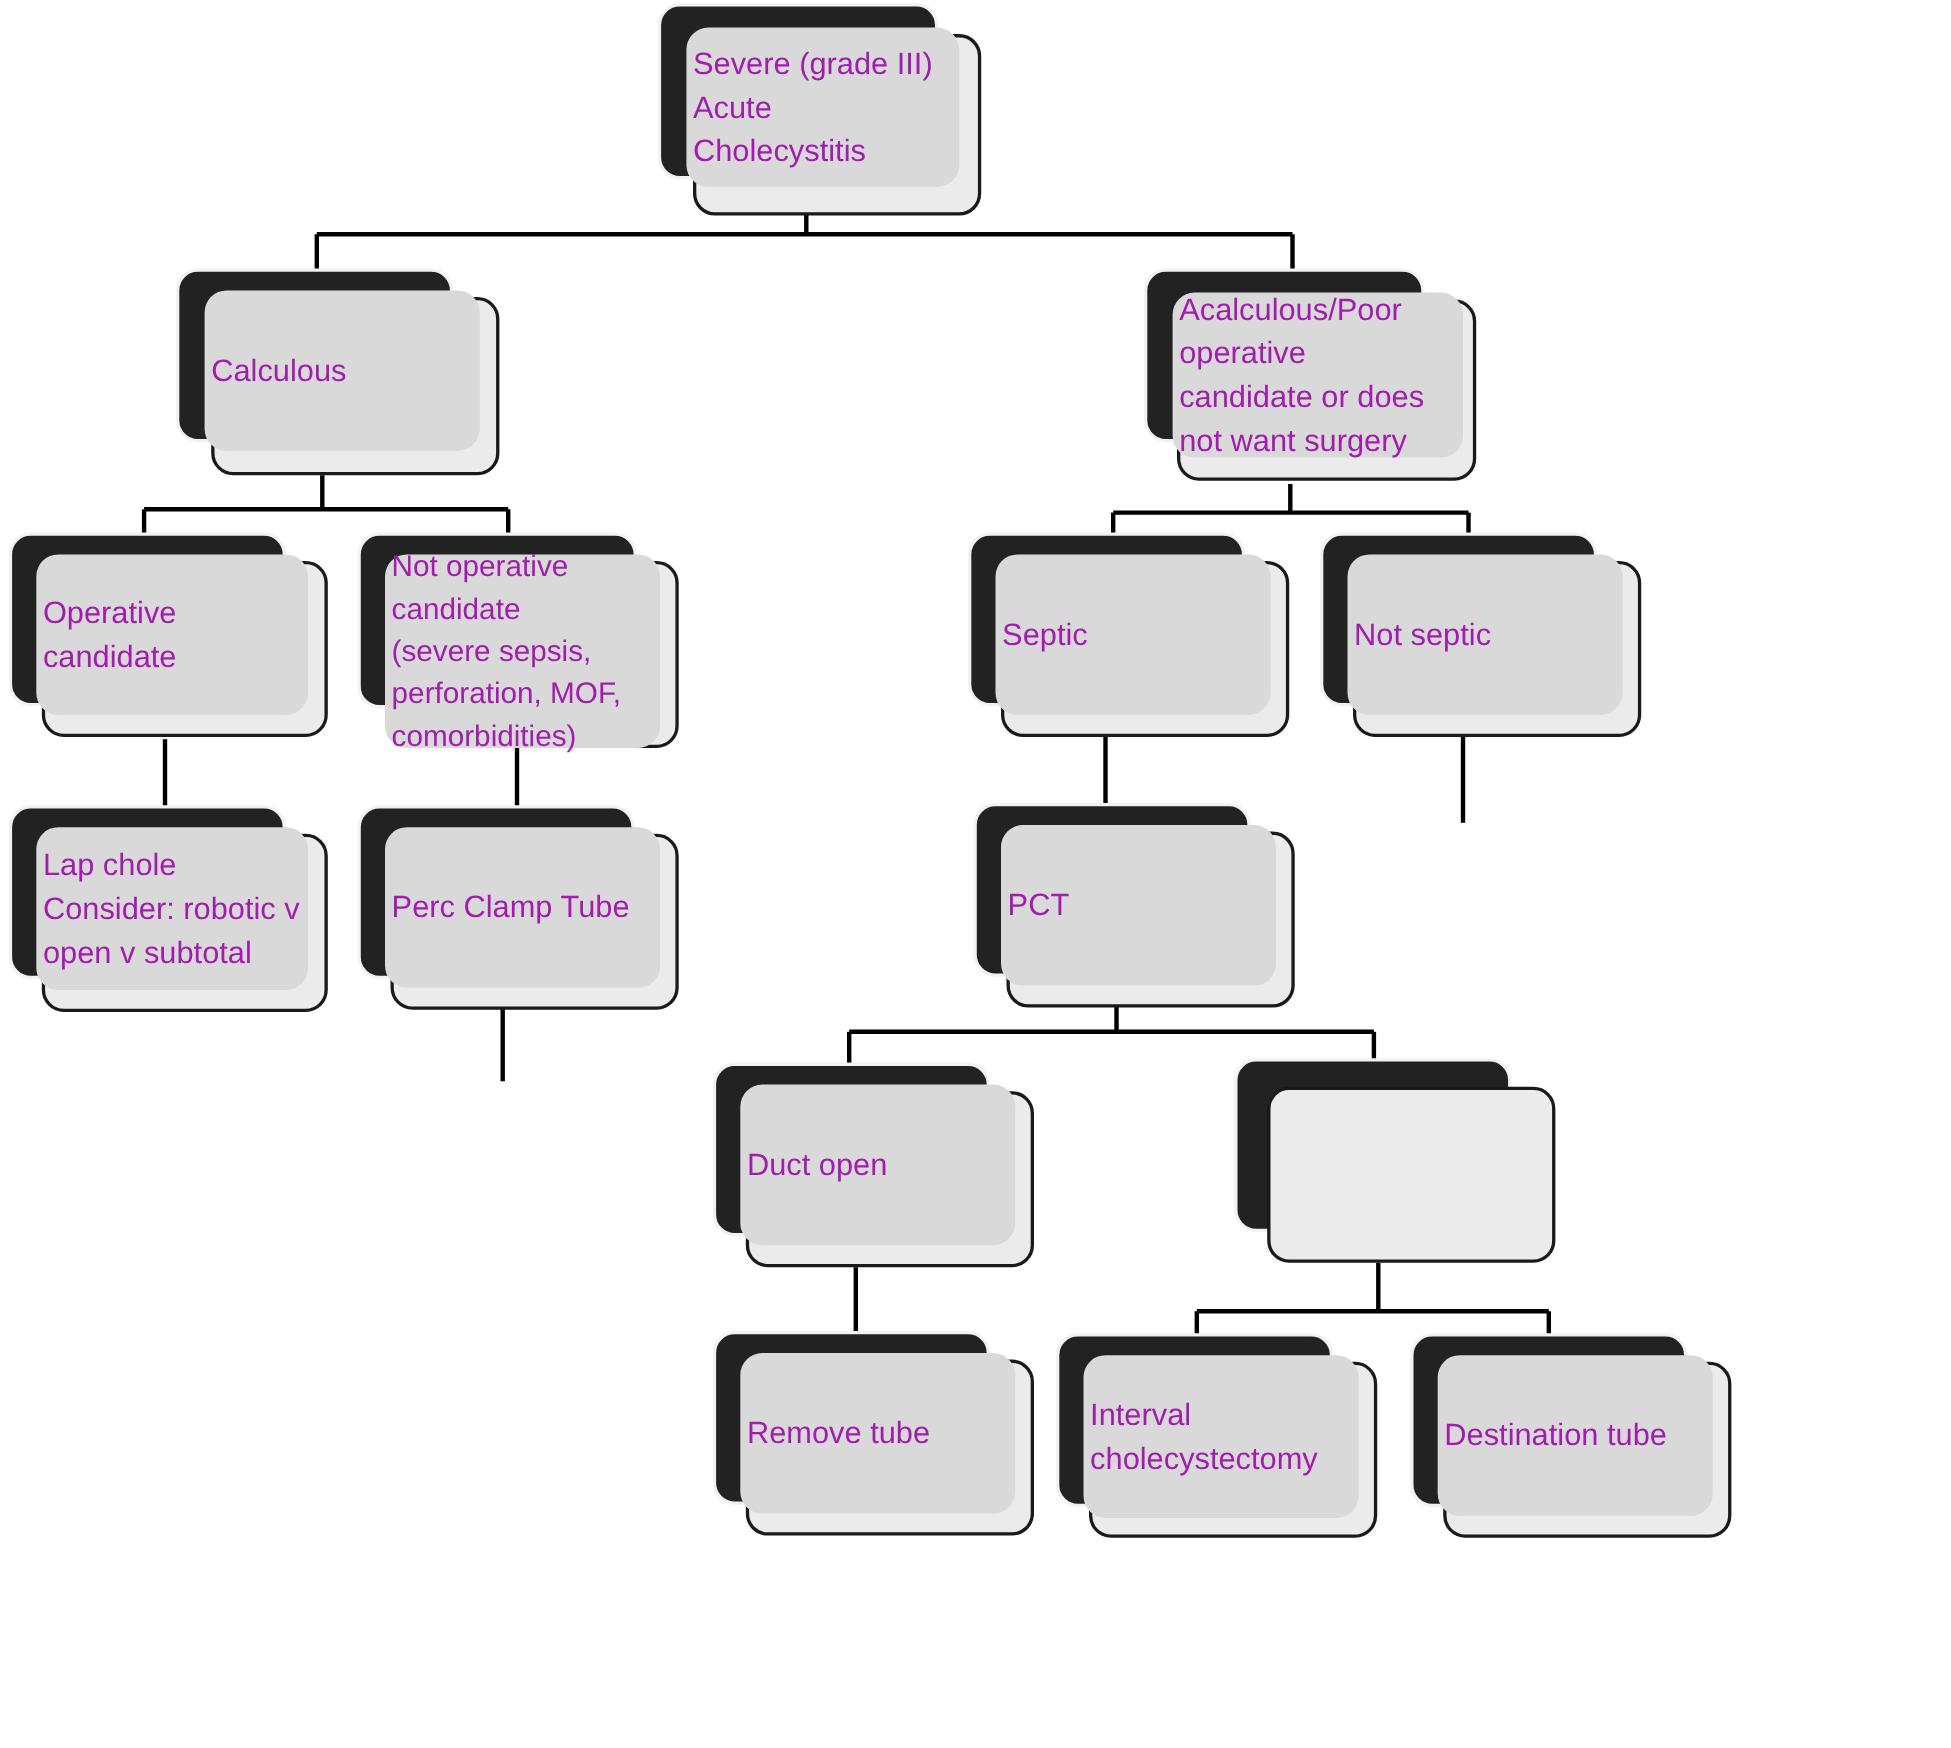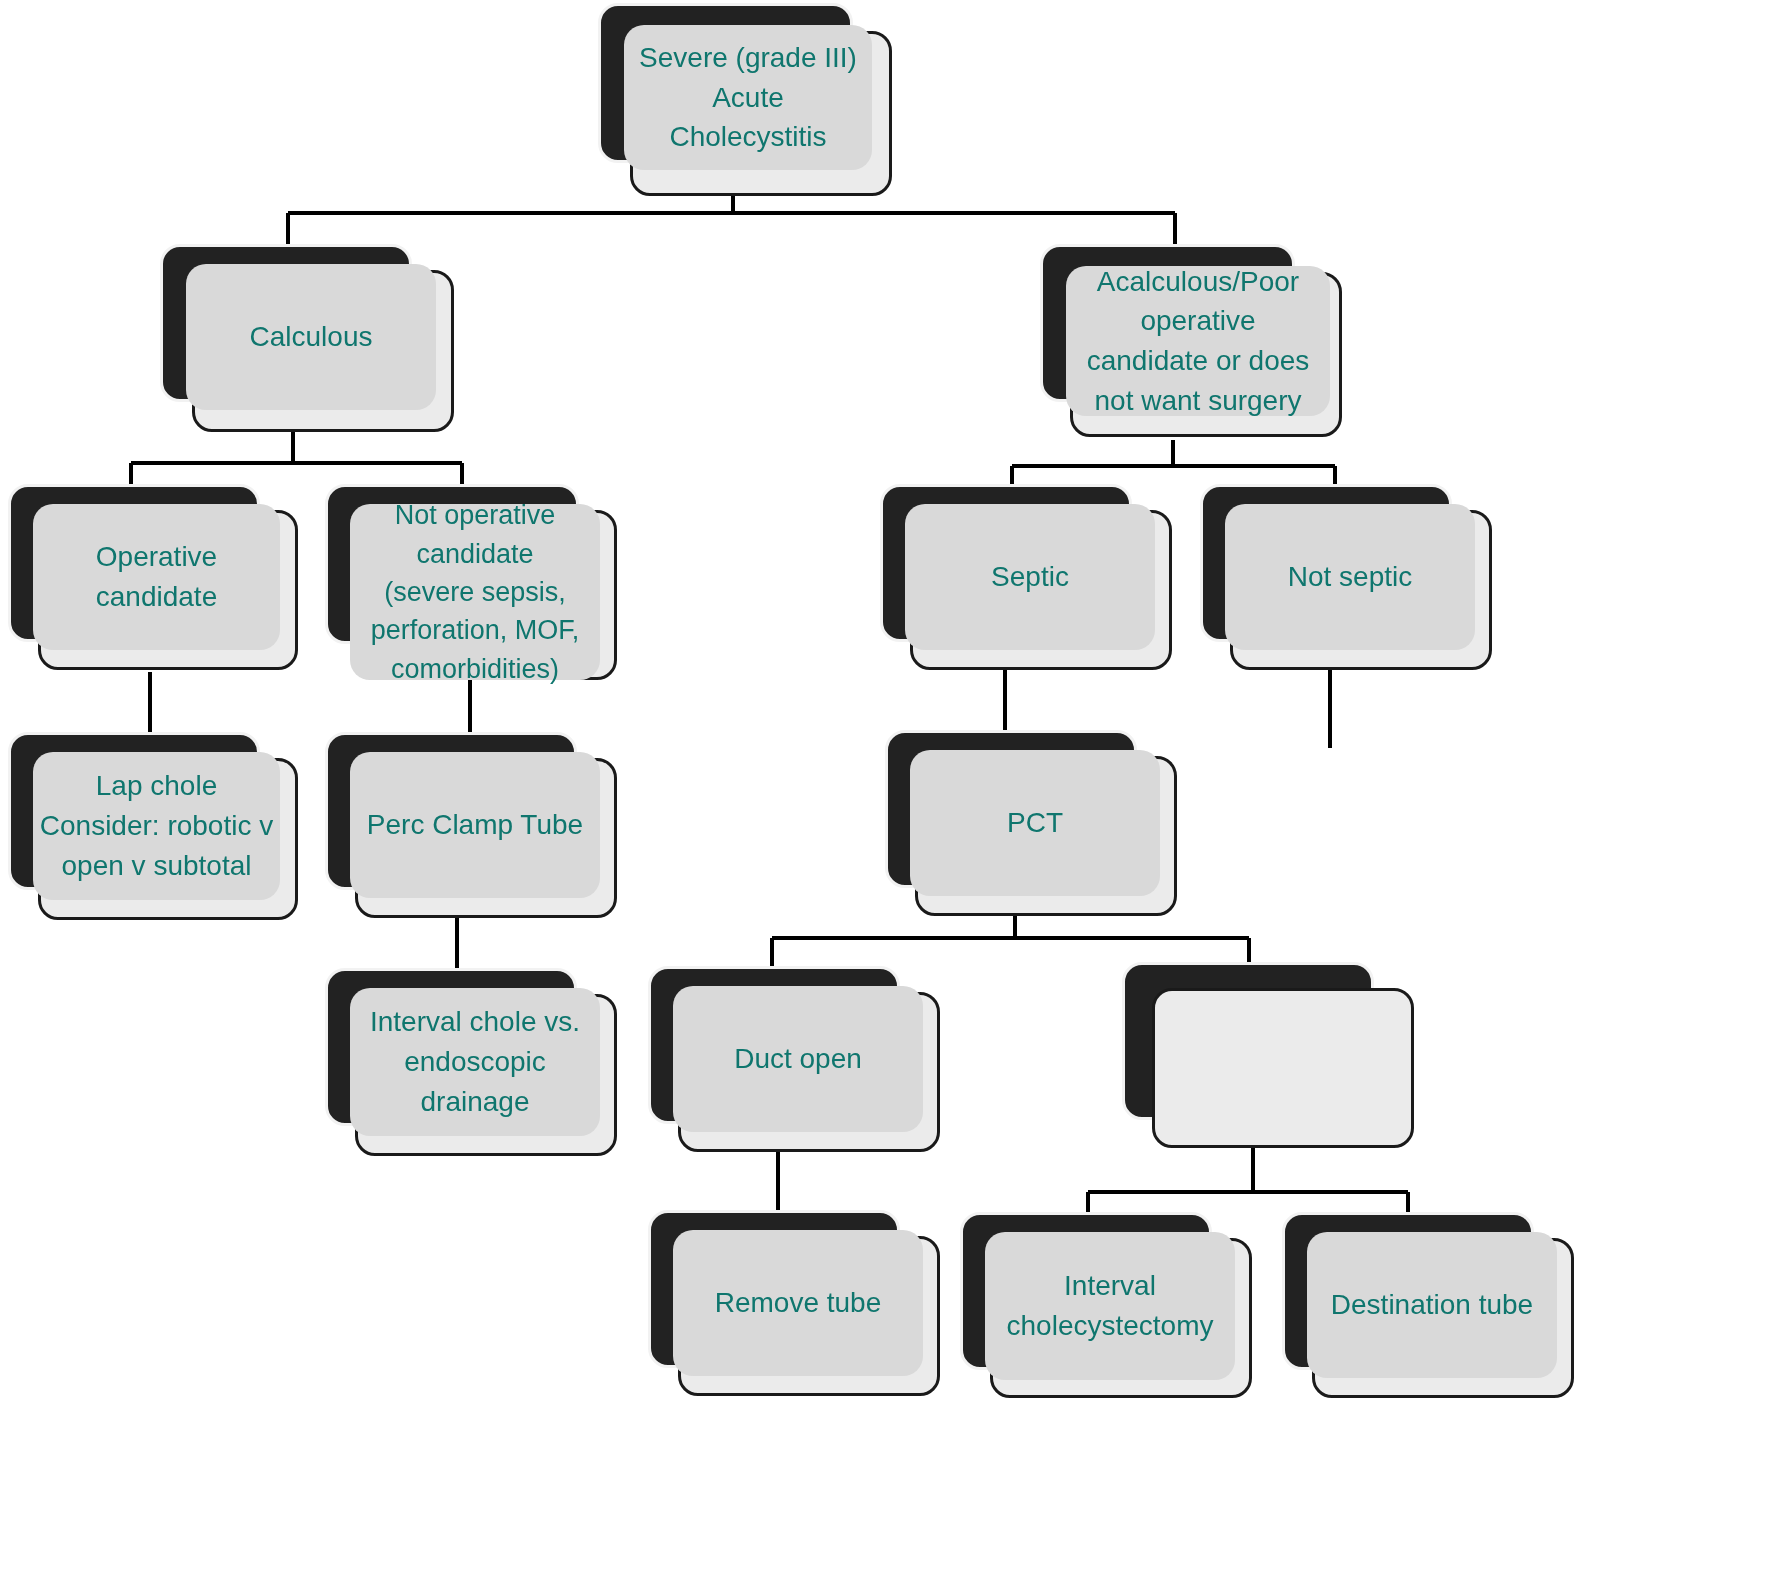--- a/index.html
+++ b/index.html
@@ -22,22 +22,22 @@
   }
   
   .l-front{
     background:#ebebeb;
     border:3px solid #1a1a1a;
   }
   
   .l-mid{
     background:#d9d9d9;
     display:flex;align-items:center;justify-content:center;
-    text-align:center;
-    color:#0f766e;
+    text-align:left;
+    color:#a21caf;
     line-height:1.42;
     padding:2px 6px;
   }
   .l-mid .txt{display:block;width:100%;}
   .l-mid .txt span{display:block;}
 
   .fs28{font-size:28px;}
   .fs27{font-size:27px;}
 </style>
 </head>
@@ -192,31 +192,20 @@
     <div class="layer l-back" style="left:0;top:0;width:252px;height:158px;"></div>
     <div class="layer l-front" style="left:30px;top:26px;width:262px;height:160px;"></div>
     <div class="layer l-mid fs28" style="left:25px;top:20px;width:250px;height:146px;">
       <span class="txt">
           <span>PCT</span>
         </span>
     </div>
   </div>
 
 
-  <div class="node" style="left:325px;top:968px;width:295px;height:192px;">
-    <div class="layer l-back" style="left:0;top:0;width:252px;height:158px;"></div>
-    <div class="layer l-front" style="left:30px;top:26px;width:262px;height:162px;"></div>
-    <div class="layer l-mid fs28" style="left:25px;top:20px;width:250px;height:148px;">
-      <span class="txt">
-          <span>Interval chole vs.</span>
-          <span>endoscopic</span>
-          <span>drainage</span>
-        </span>
-    </div>
-  </div>
 
   <div class="node" style="left:648px;top:966px;width:296px;height:190px;">
     <div class="layer l-back" style="left:0;top:0;width:252px;height:158px;"></div>
     <div class="layer l-front" style="left:30px;top:26px;width:262px;height:160px;"></div>
     <div class="layer l-mid fs28" style="left:25px;top:20px;width:250px;height:146px;">
       <span class="txt">
           <span>Duct open</span>
         </span>
     </div>
   </div>

